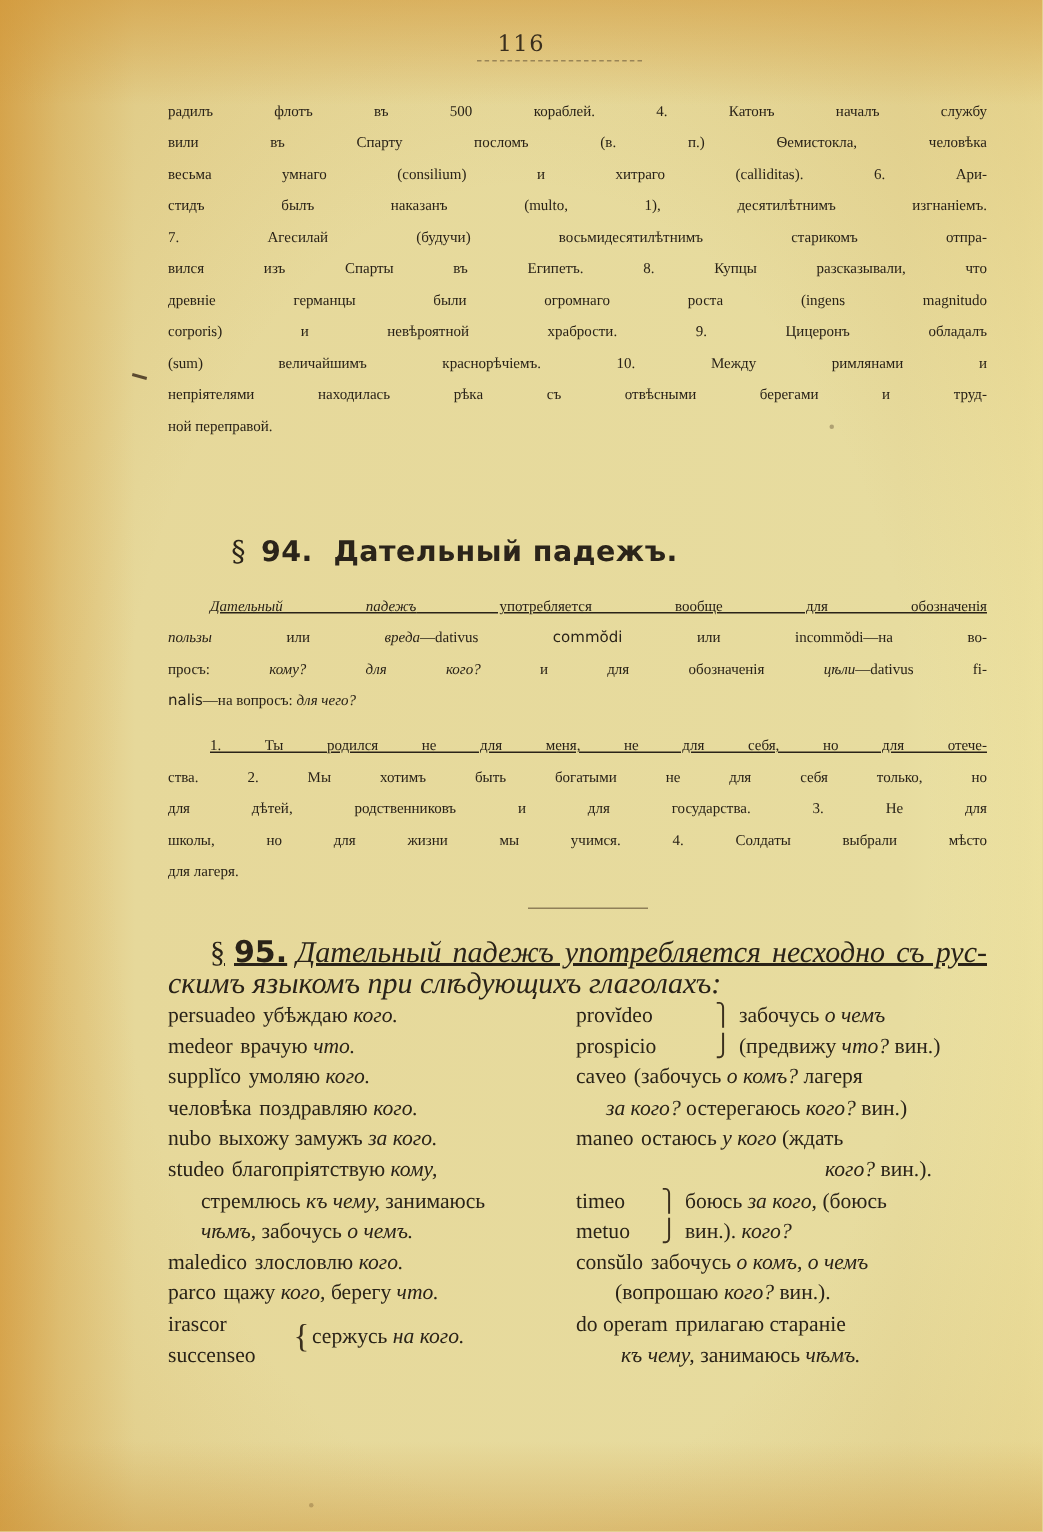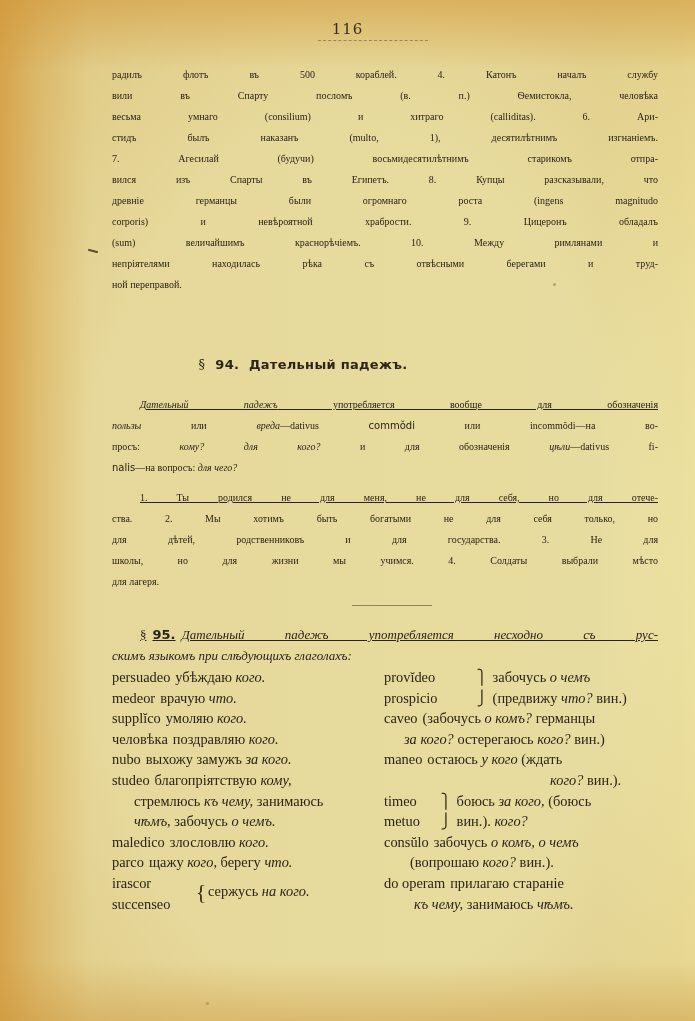--- a/index.html
+++ b/index.html
@@ -37,30 +37,30 @@
   .block {
     position: absolute; left: 112px; width: 546px;
     font-size: 10px; line-height: 21px; text-align: justify;
     font-family: "Liberation Serif", serif;
   }
   .line { display: block; white-space: nowrap; text-align-last: justify; text-align: justify; }
   .line.last { text-align-last: left; }
   .indent { padding-left: 28px; text-decoration: underline; }
   .section-title {
     position: absolute; top: 357px; left: 0; width: 606px; text-align: center;
-    font-family: "DejaVu Sans", sans-serif; font-weight: bold; font-size: 13px; color: #2b241a;
+    font-family: "DejaVu Sans", sans-serif; font-weight: bold; font-size: 19px; color: #2b241a;
     letter-spacing: 0.3px;
   }
   .section-title .sign { font-family: "DejaVu Serif", serif; font-weight: normal; margin-right: 10px; }
   i, .it { font-style: italic; }
   .sans { font-family: "DejaVu Sans", sans-serif; }
   .mid-rule {
     position: absolute; top: 605px; left: 352px; width: 80px; height: 1px; background: #6b5a3c; opacity: 0.7;
   }
-  .sec95 { position: absolute; top: 624px; left: 112px; width: 546px; font-size: 13px; line-height: 21px; font-family: "Liberation Serif", serif; }
+  .sec95 { position: absolute; top: 624px; left: 112px; width: 546px; font-size: 20px; line-height: 21px; font-family: "Liberation Serif", serif; }
   .sec95 .sign { margin-right: 6px; }
   .sec95 .num { font-family: "DejaVu Sans", sans-serif; font-weight: bold; margin-right: 6px; }
   .columns { position: absolute; top: 667px; left: 112px; width: 560px; font-family: "Liberation Serif", serif; font-size: 14.4px; line-height: 20.6px; }
   .col-left { position: absolute; left: 0; top: 0; width: 272px; }
   .col-right { position: absolute; left: 272px; top: 0; width: 290px; }
   .entry { white-space: nowrap; }
   .entry .latin { margin-right: 5px; }
   .entry.cont { padding-left: 22px; }
   .brace { display: inline-block; width: 14px; text-align: center; color: #3a2f1e; }
   .grp { position: relative; }
@@ -133,21 +133,21 @@
         <div class="entry"><span class="latin">parco</span><span>щажу</span> <span style="font-style: italic;">кого,</span> <span>берегу</span> <span style="font-style: italic;">что.</span> </div>
         <div class="grp">
           <div class="entry"><span class="latin">irascor</span></div>
           <div class="entry"><span class="latin">succenseo</span></div>
           <div class="gtxt" style="top: 8px; left: 82px;"><span class="brace" style="font-size: 22px; vertical-align: middle;">{</span><span>сержусь</span> <span style="font-style: italic;">на кого.</span> </div>
         </div>
       </div>
     <div class="col-right" id="colRight">
         <div class="entry"><span class="latin" style="display: inline-block; width: 86px;">provĭdeo</span><span class="brace">⎫</span> <span>забочусь</span> <span style="font-style: italic;">о чемъ</span> </div>
         <div class="entry"><span class="latin" style="display: inline-block; width: 86px;">prospicio</span><span class="brace">⎭</span> <span>(предвижу</span> <span style="font-style: italic;">что?</span> <span>вин.)</span> </div>
-        <div class="entry"><span class="latin">caveo</span><span>(забочусь</span> <span style="font-style: italic;">о комъ?</span> <span>германцы</span> </div>
+        <div class="entry"><span class="latin">caveo</span><span>(забочусь</span> <span style="font-style: italic;">о комъ?</span> <span>лагеря</span> </div>
         <div class="entry" style="padding-left: 20px;"><span style="font-style: italic;">за кого?</span> <span>остерегаюсь</span> <span style="font-style: italic;">кого?</span> <span>вин.)</span> </div>
         <div class="entry"><span class="latin">maneo</span><span>остаюсь</span> <span style="font-style: italic;">у кого</span> <span>(ждать</span> </div>
         <div class="entry" style="padding-left: 166px;"><span style="font-style: italic;">кого?</span> <span>вин.).</span> </div>
         <div class="entry"><span class="latin" style="display: inline-block; width: 50px;">timeo</span><span class="brace">⎫</span> <span>боюсь</span> <span style="font-style: italic;">за кого,</span> <span>(боюсь</span> </div>
         <div class="entry"><span class="latin" style="display: inline-block; width: 50px;">metuo</span><span class="brace">⎭</span> <span>вин.).</span> <span style="font-style: italic;">кого?</span> </div>
         <div class="entry"><span class="latin">consŭlo</span><span>забочусь</span> <span style="font-style: italic;">о комъ, о чемъ</span> </div>
         <div class="entry" style="padding-left: 26px;"><span>(вопрошаю</span> <span style="font-style: italic;">кого?</span> <span>вин.).</span> </div>
         <div class="entry"><span class="latin">do operam</span><span>прилагаю стараніе</span> </div>
         <div class="entry" style="padding-left: 30px;"><span style="font-style: italic;">къ чему,</span> <span>занимаюсь</span> <span style="font-style: italic;">чѣмъ.</span> </div>
       </div>

